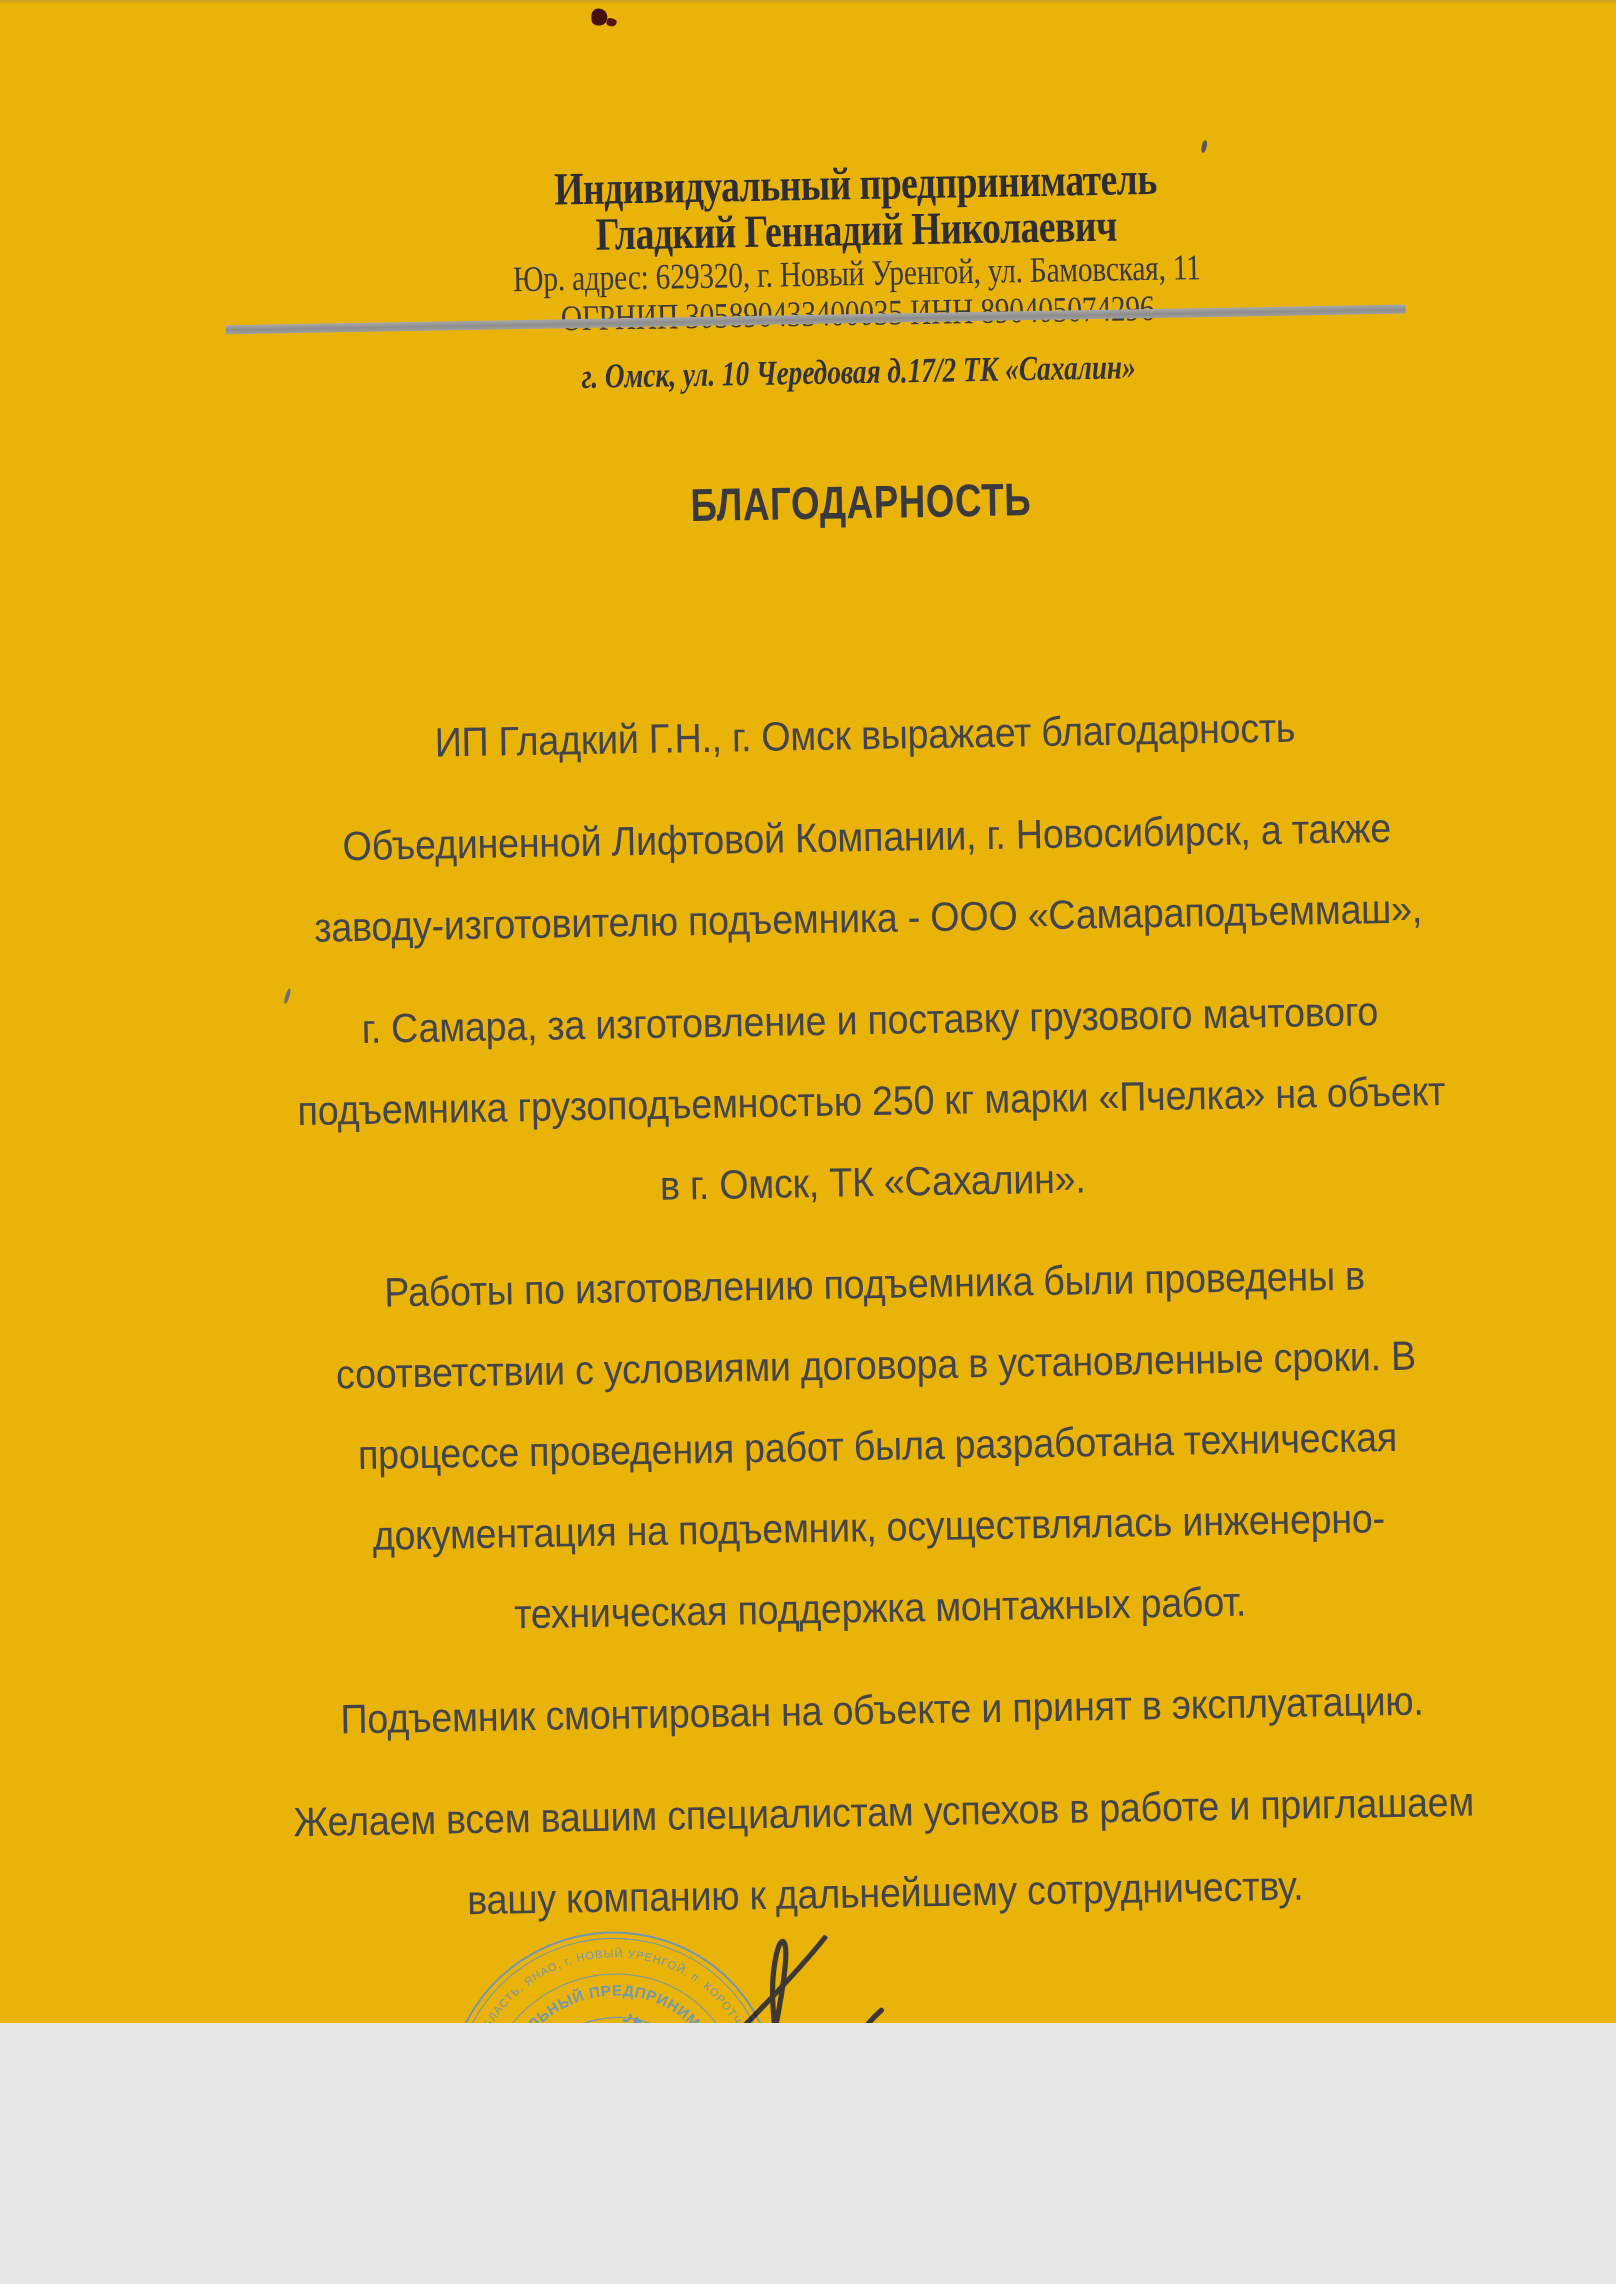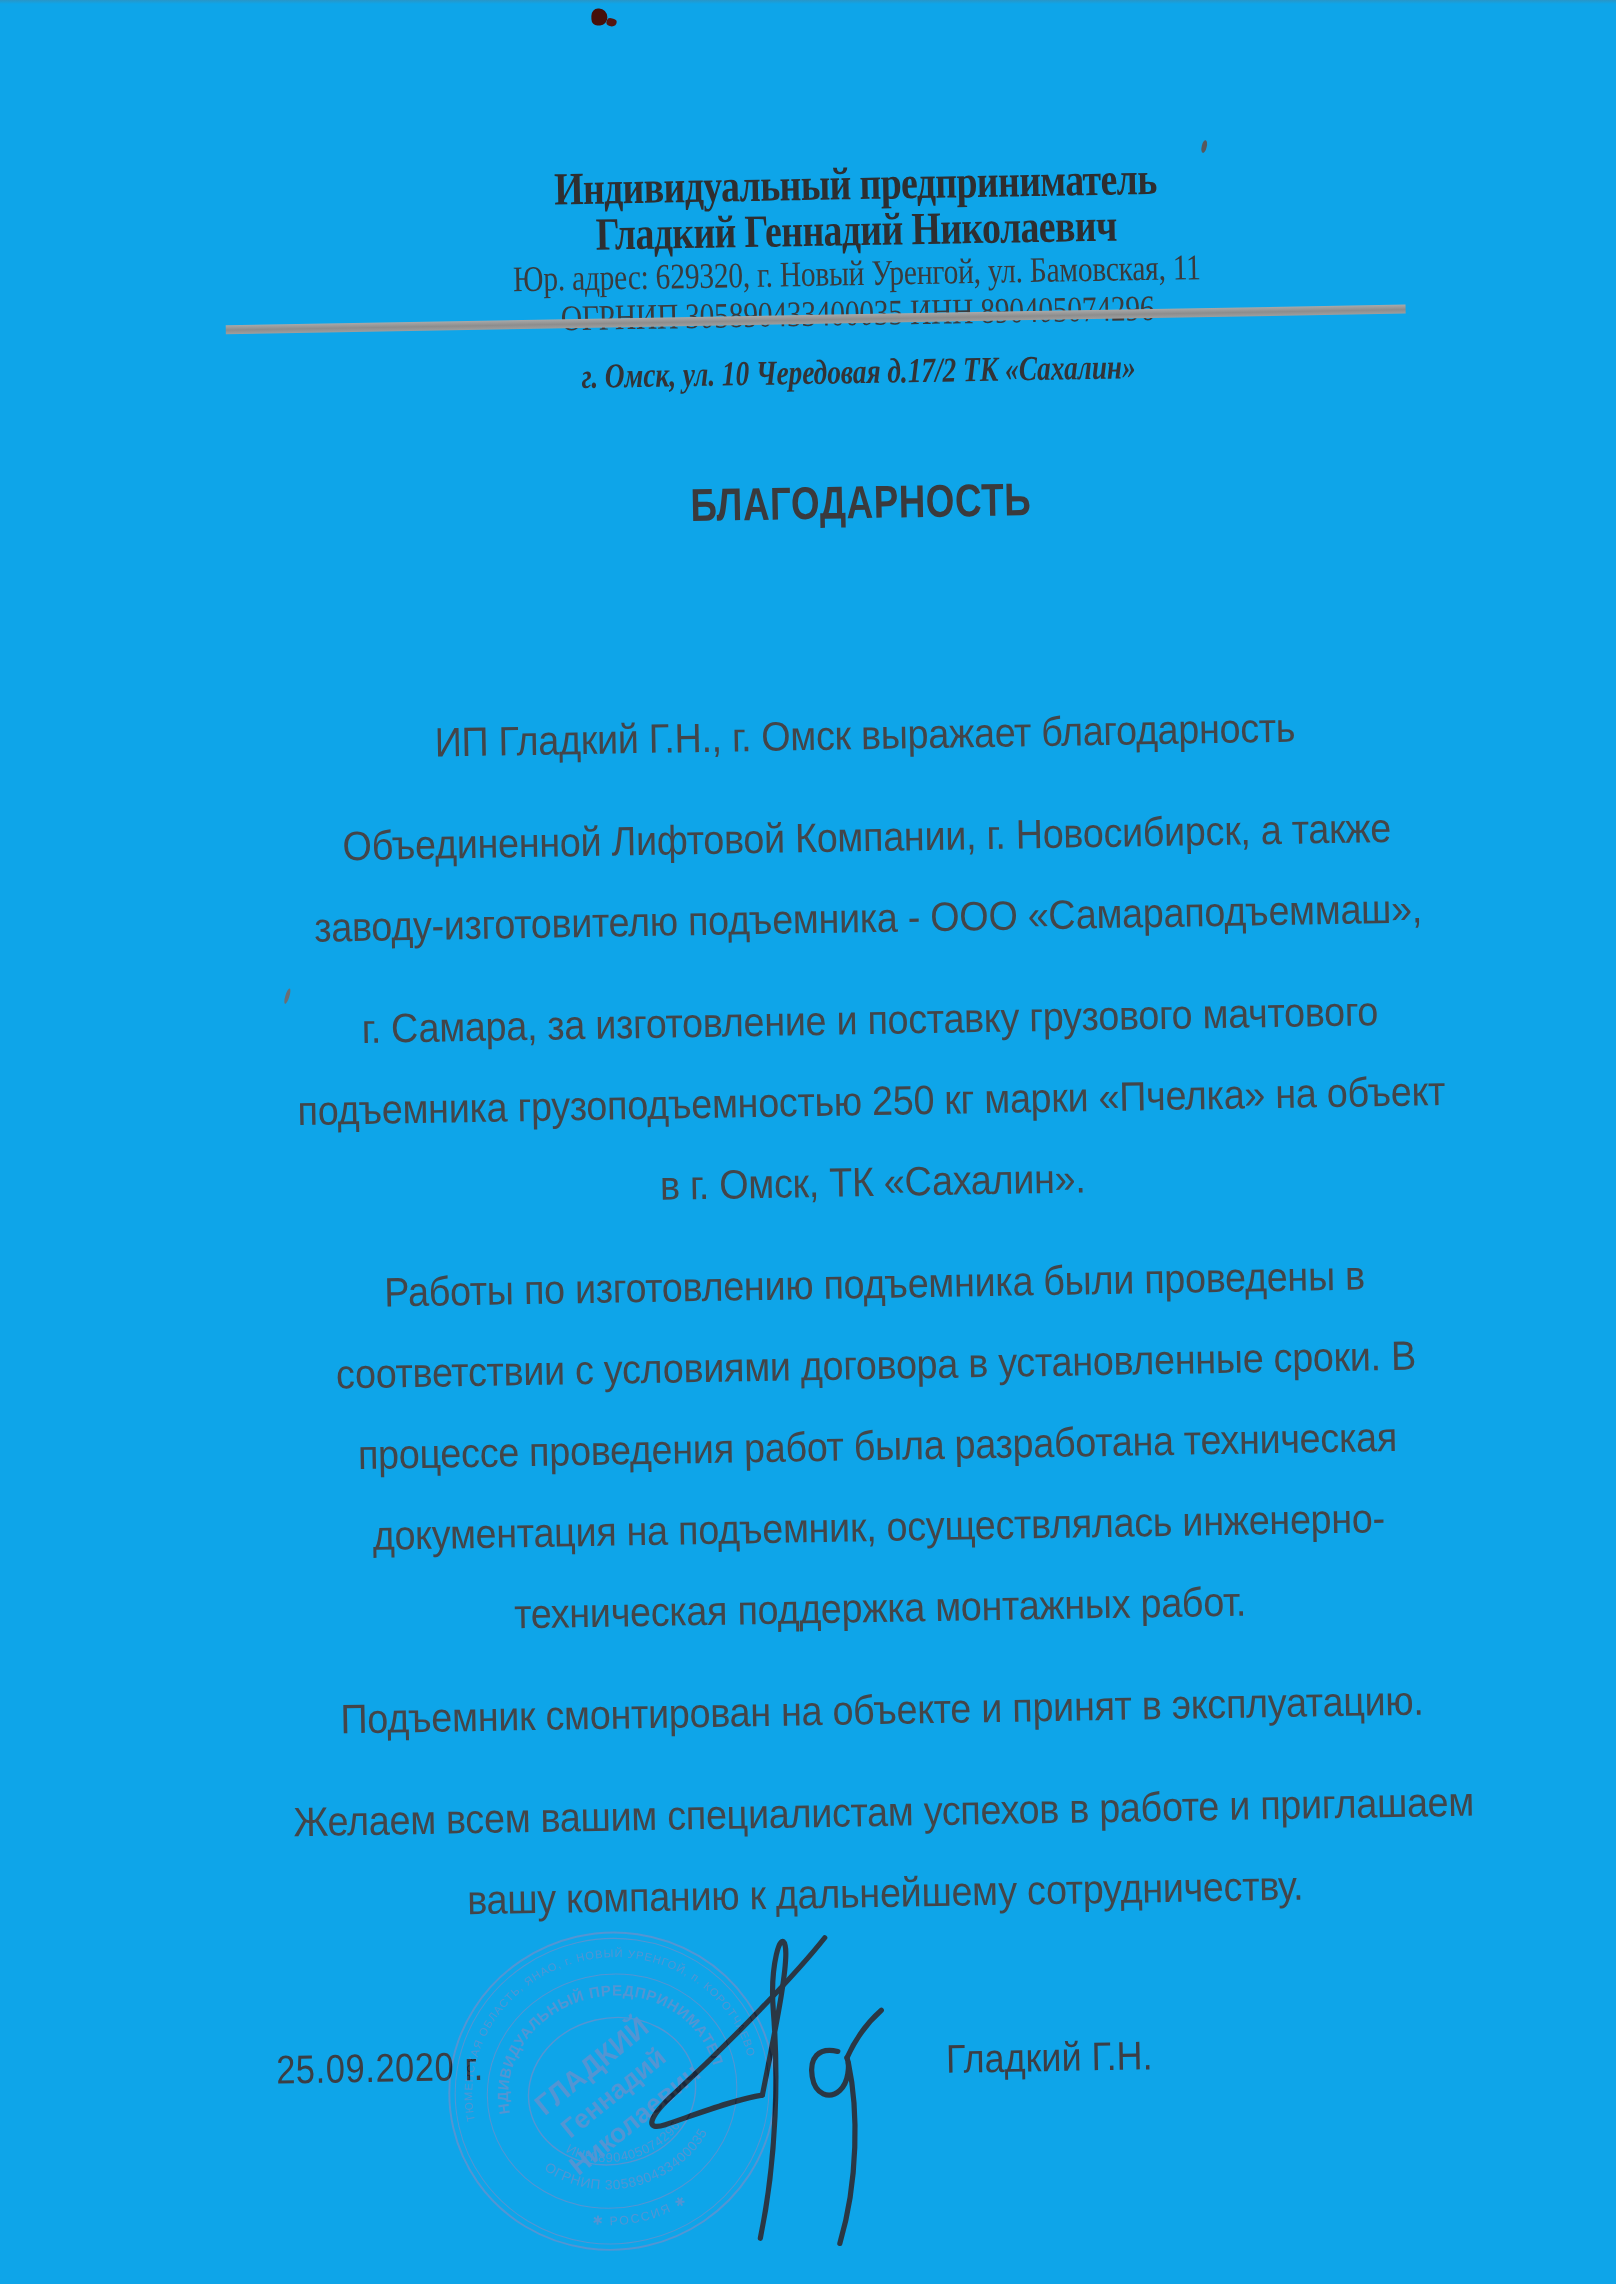--- a/index.html
+++ b/index.html
@@ -1,17 +1,17 @@
 <!DOCTYPE html>
 <html style="font-size:10.4px"><head>
 <meta charset="utf-8">
 <style>
   html,body{margin:0;padding:0;background:#e8e8e8;}
   #page{
-    position:relative;width:1617px;height:2284px;background:#0ea5e9;
+    position:relative;width:1617px;height:2023px;background:#eab308;
     overflow:hidden;font-family:"Liberation Sans",sans-serif;
   }
   .scan-edge-top{position:absolute;top:0;left:0;right:0;height:3.9px;
     background:linear-gradient(to bottom,rgba(110,110,110,.28),rgba(110,110,110,0));}
   .scan-tilt{position:absolute;inset:0;transform:rotate(-1deg);transform-origin:872px 1139px;}
 
   
   .letterhead{position:absolute;left:221px;top:161px;width:1302px;text-align:center;
     transform:scaleX(.82);transform-origin:50% 0;color:#2e2e30;
     font-family:"Liberation Serif",serif;}

